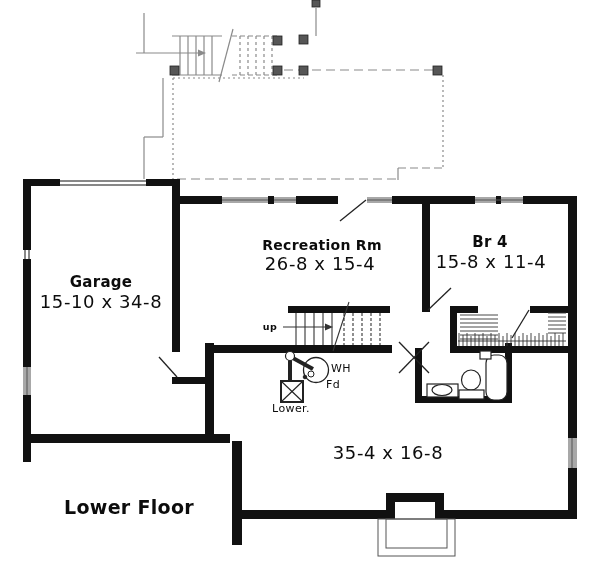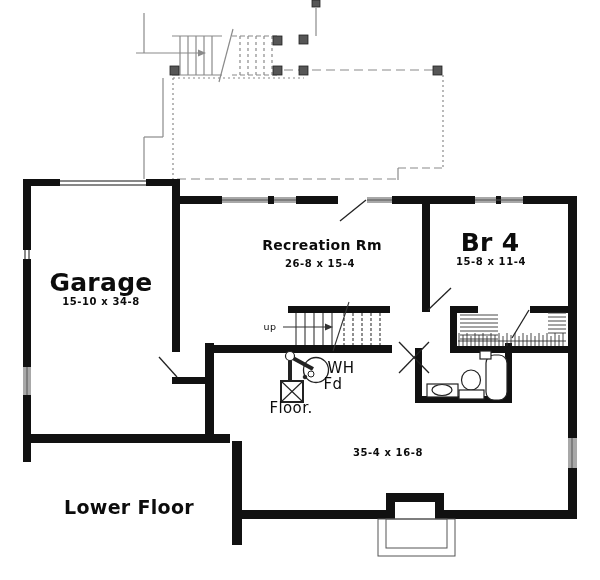--- a/index.html
+++ b/index.html
@@ -1,25 +1,25 @@
 <!DOCTYPE html>
 <html><head>
 <meta charset="utf-8">
 <style>
   html,body{margin:0;padding:0;background:#ffffff;}
   #plan{position:relative;width:600px;height:580px;background:#fff;overflow:hidden;
         font-family:"DejaVu Sans",sans-serif;}
   #plan svg{position:absolute;left:0;top:0;}
   .labels{position:absolute;left:0;top:0;width:600px;height:580px;pointer-events:none;}
   .lbl{position:absolute;transform:translate(-50%,-50%);white-space:nowrap;color:#0c0c0c;}
-  .room-name{font-weight:bold;font-size:25px;letter-spacing:.3px;}
+  .room-name{font-weight:bold;font-size:15px;letter-spacing:.3px;}
   .room-name.big{font-size:14px;}
-  .room-dims{font-size:10px;letter-spacing:.6px;font-weight:bold;}
-  .small-note{font-size:15px;letter-spacing:.4px;}
-  .tiny-note{font-size:9.5px;font-weight:normal;letter-spacing:.5px;text-align:right;}
+  .room-dims{font-size:18px;letter-spacing:.6px;}
+  .small-note{font-size:11px;letter-spacing:.4px;}
+  .tiny-note{font-size:9.5px;font-weight:bold;letter-spacing:.5px;text-align:right;}
   .floor-title{font-weight:bold;font-size:19px;letter-spacing:.3px;}
 </style>
 </head>
 <body>
 
 <div id="plan">
 
   <svg width="600" height="580" viewBox="0 0 600 580">
 
     <g stroke="#8a8a8a" stroke-width="1.2" fill="none">
@@ -250,15 +250,15 @@
     <div class="lbl room-name" style="left:490px;top:242px;">Br 4</div>
     <div class="lbl room-dims" style="left:491px;top:261px;">15-8 x 11-4</div>
 
     <div class="lbl room-dims" style="left:388px;top:452px;">35-4 x 16-8</div>
 
     <div class="lbl floor-title" style="left:129px;top:507px;">Lower Floor</div>
 
     <div class="lbl tiny-note" style="left:270px;top:326px;">up</div>
     <div class="lbl small-note" style="left:341px;top:368px;">WH</div>
     <div class="lbl small-note" style="left:333px;top:384px;">Fd</div>
-    <div class="lbl small-note" style="left:291px;top:408px;">Floor.</div>
+    <div class="lbl small-note" style="left:291px;top:408px;">Lower.</div>
   </div>
 </div>
 
 </body></html>

